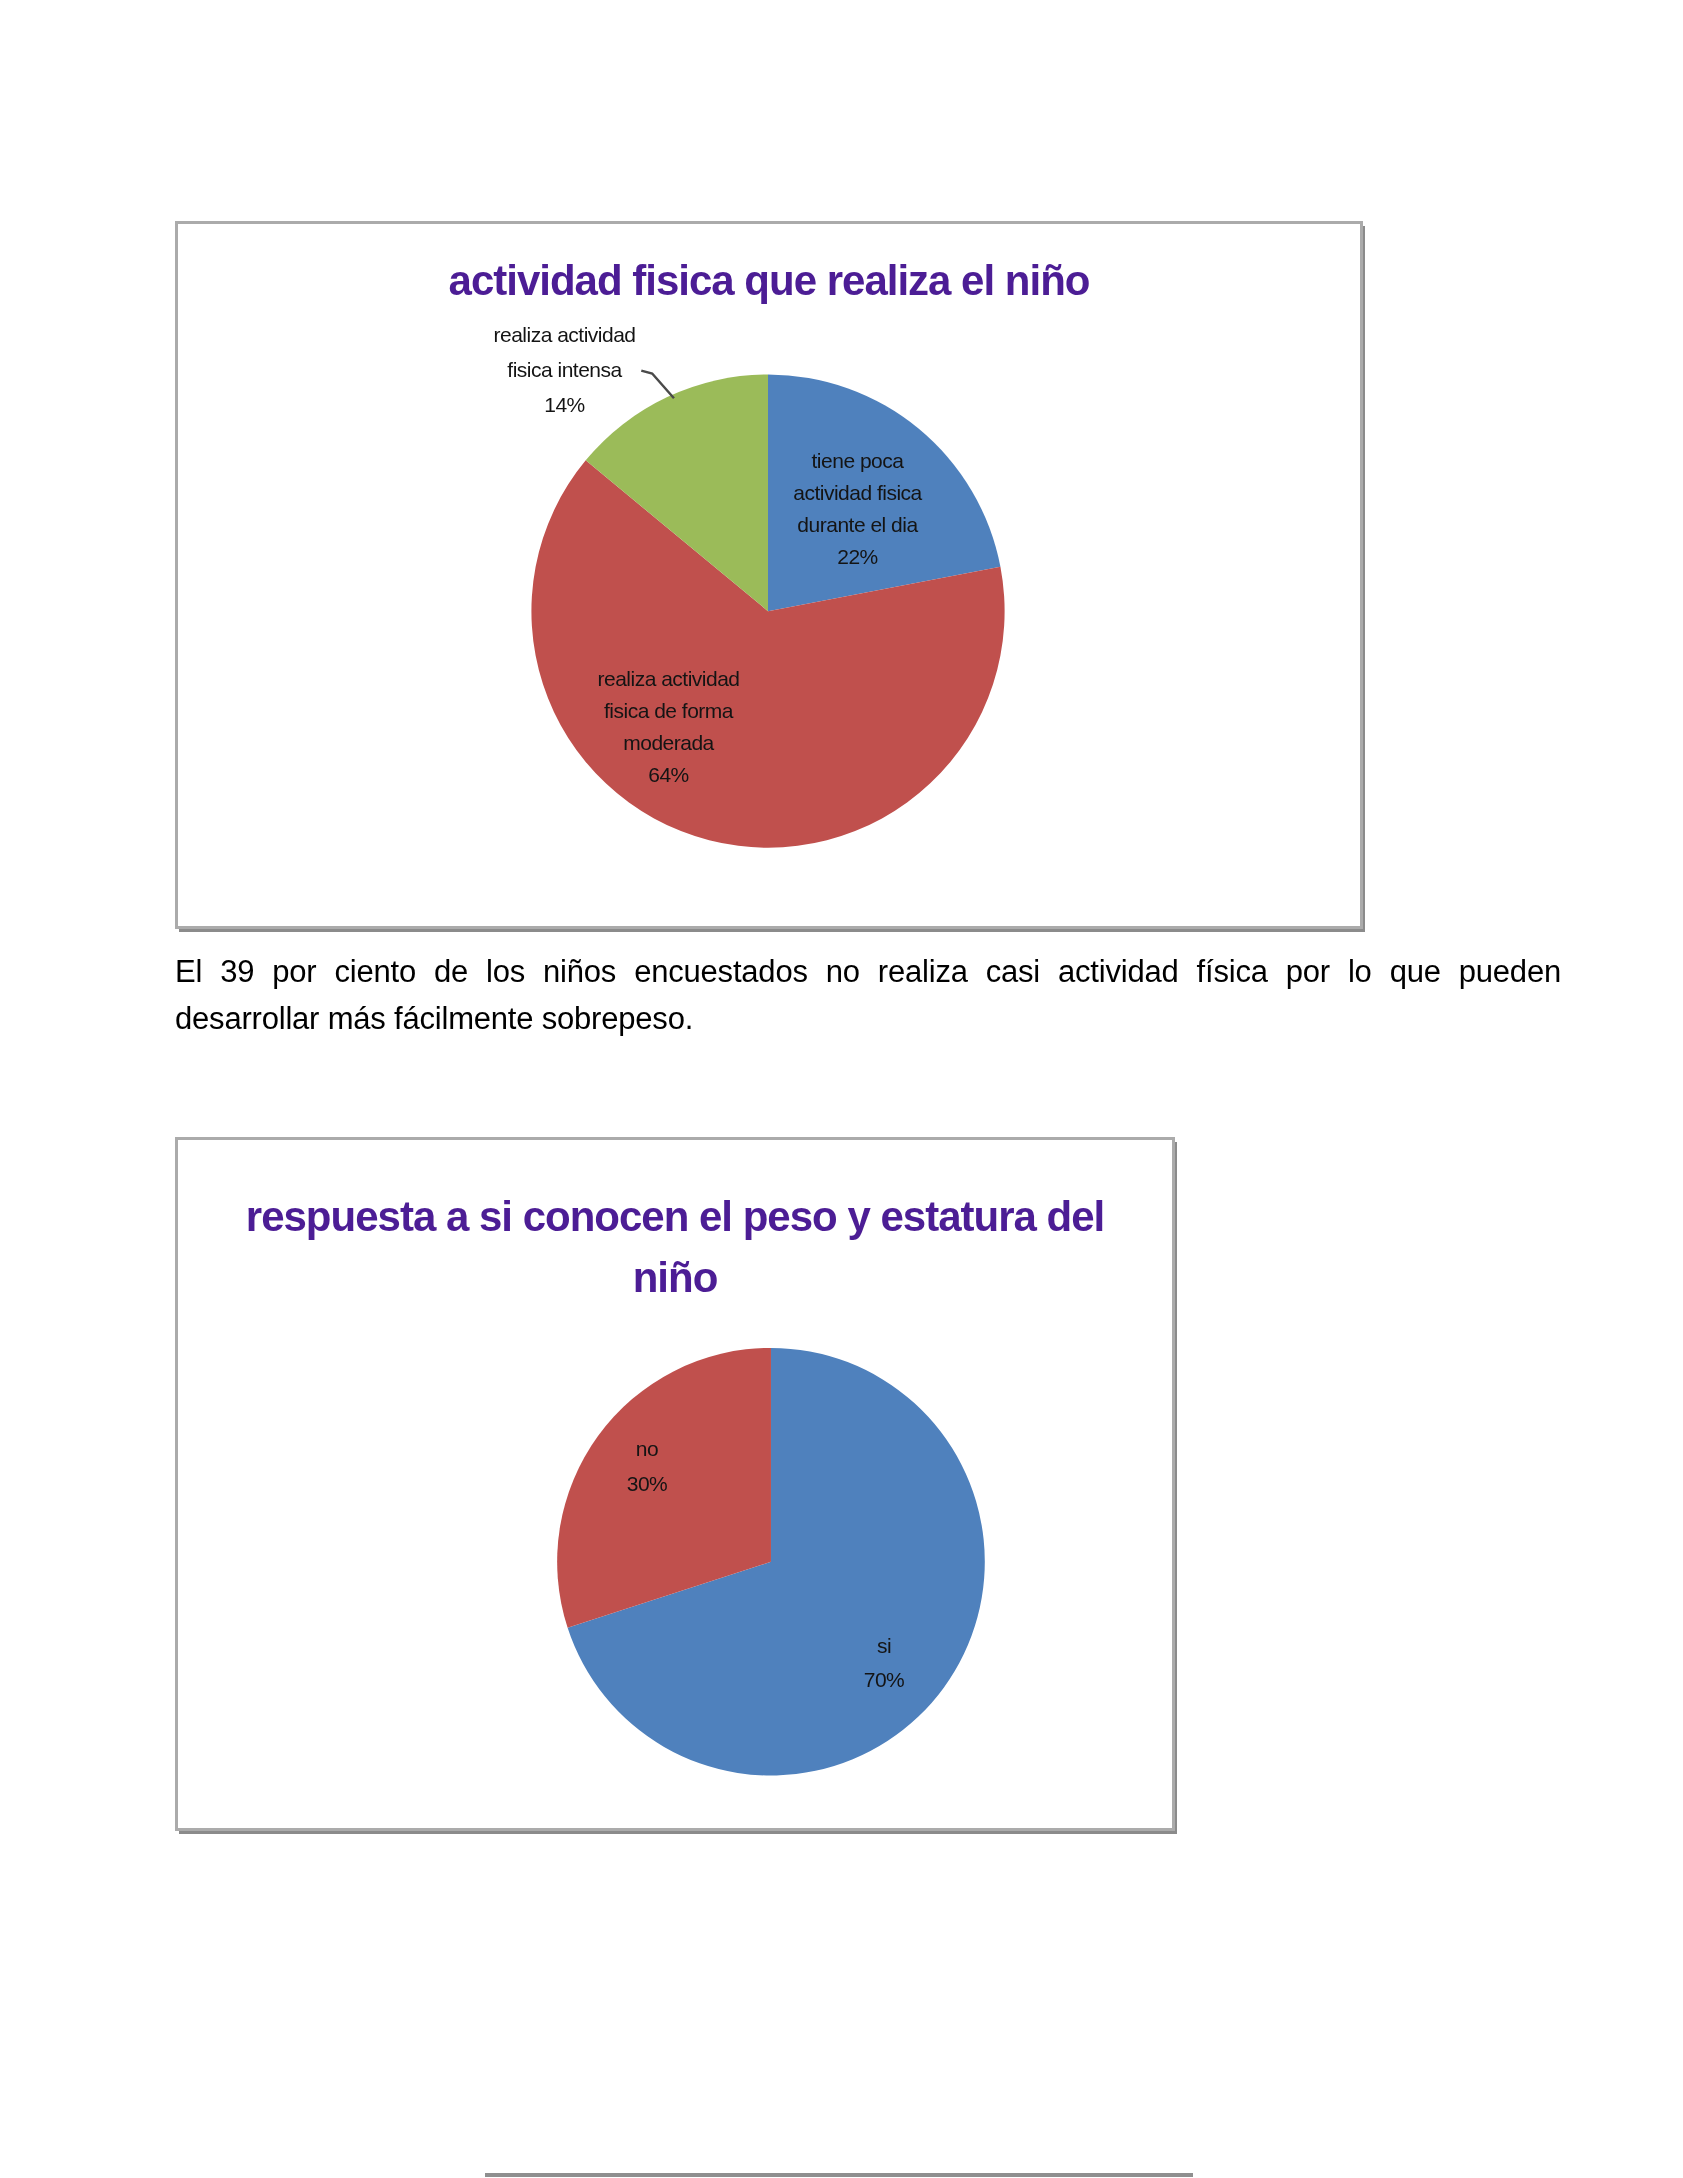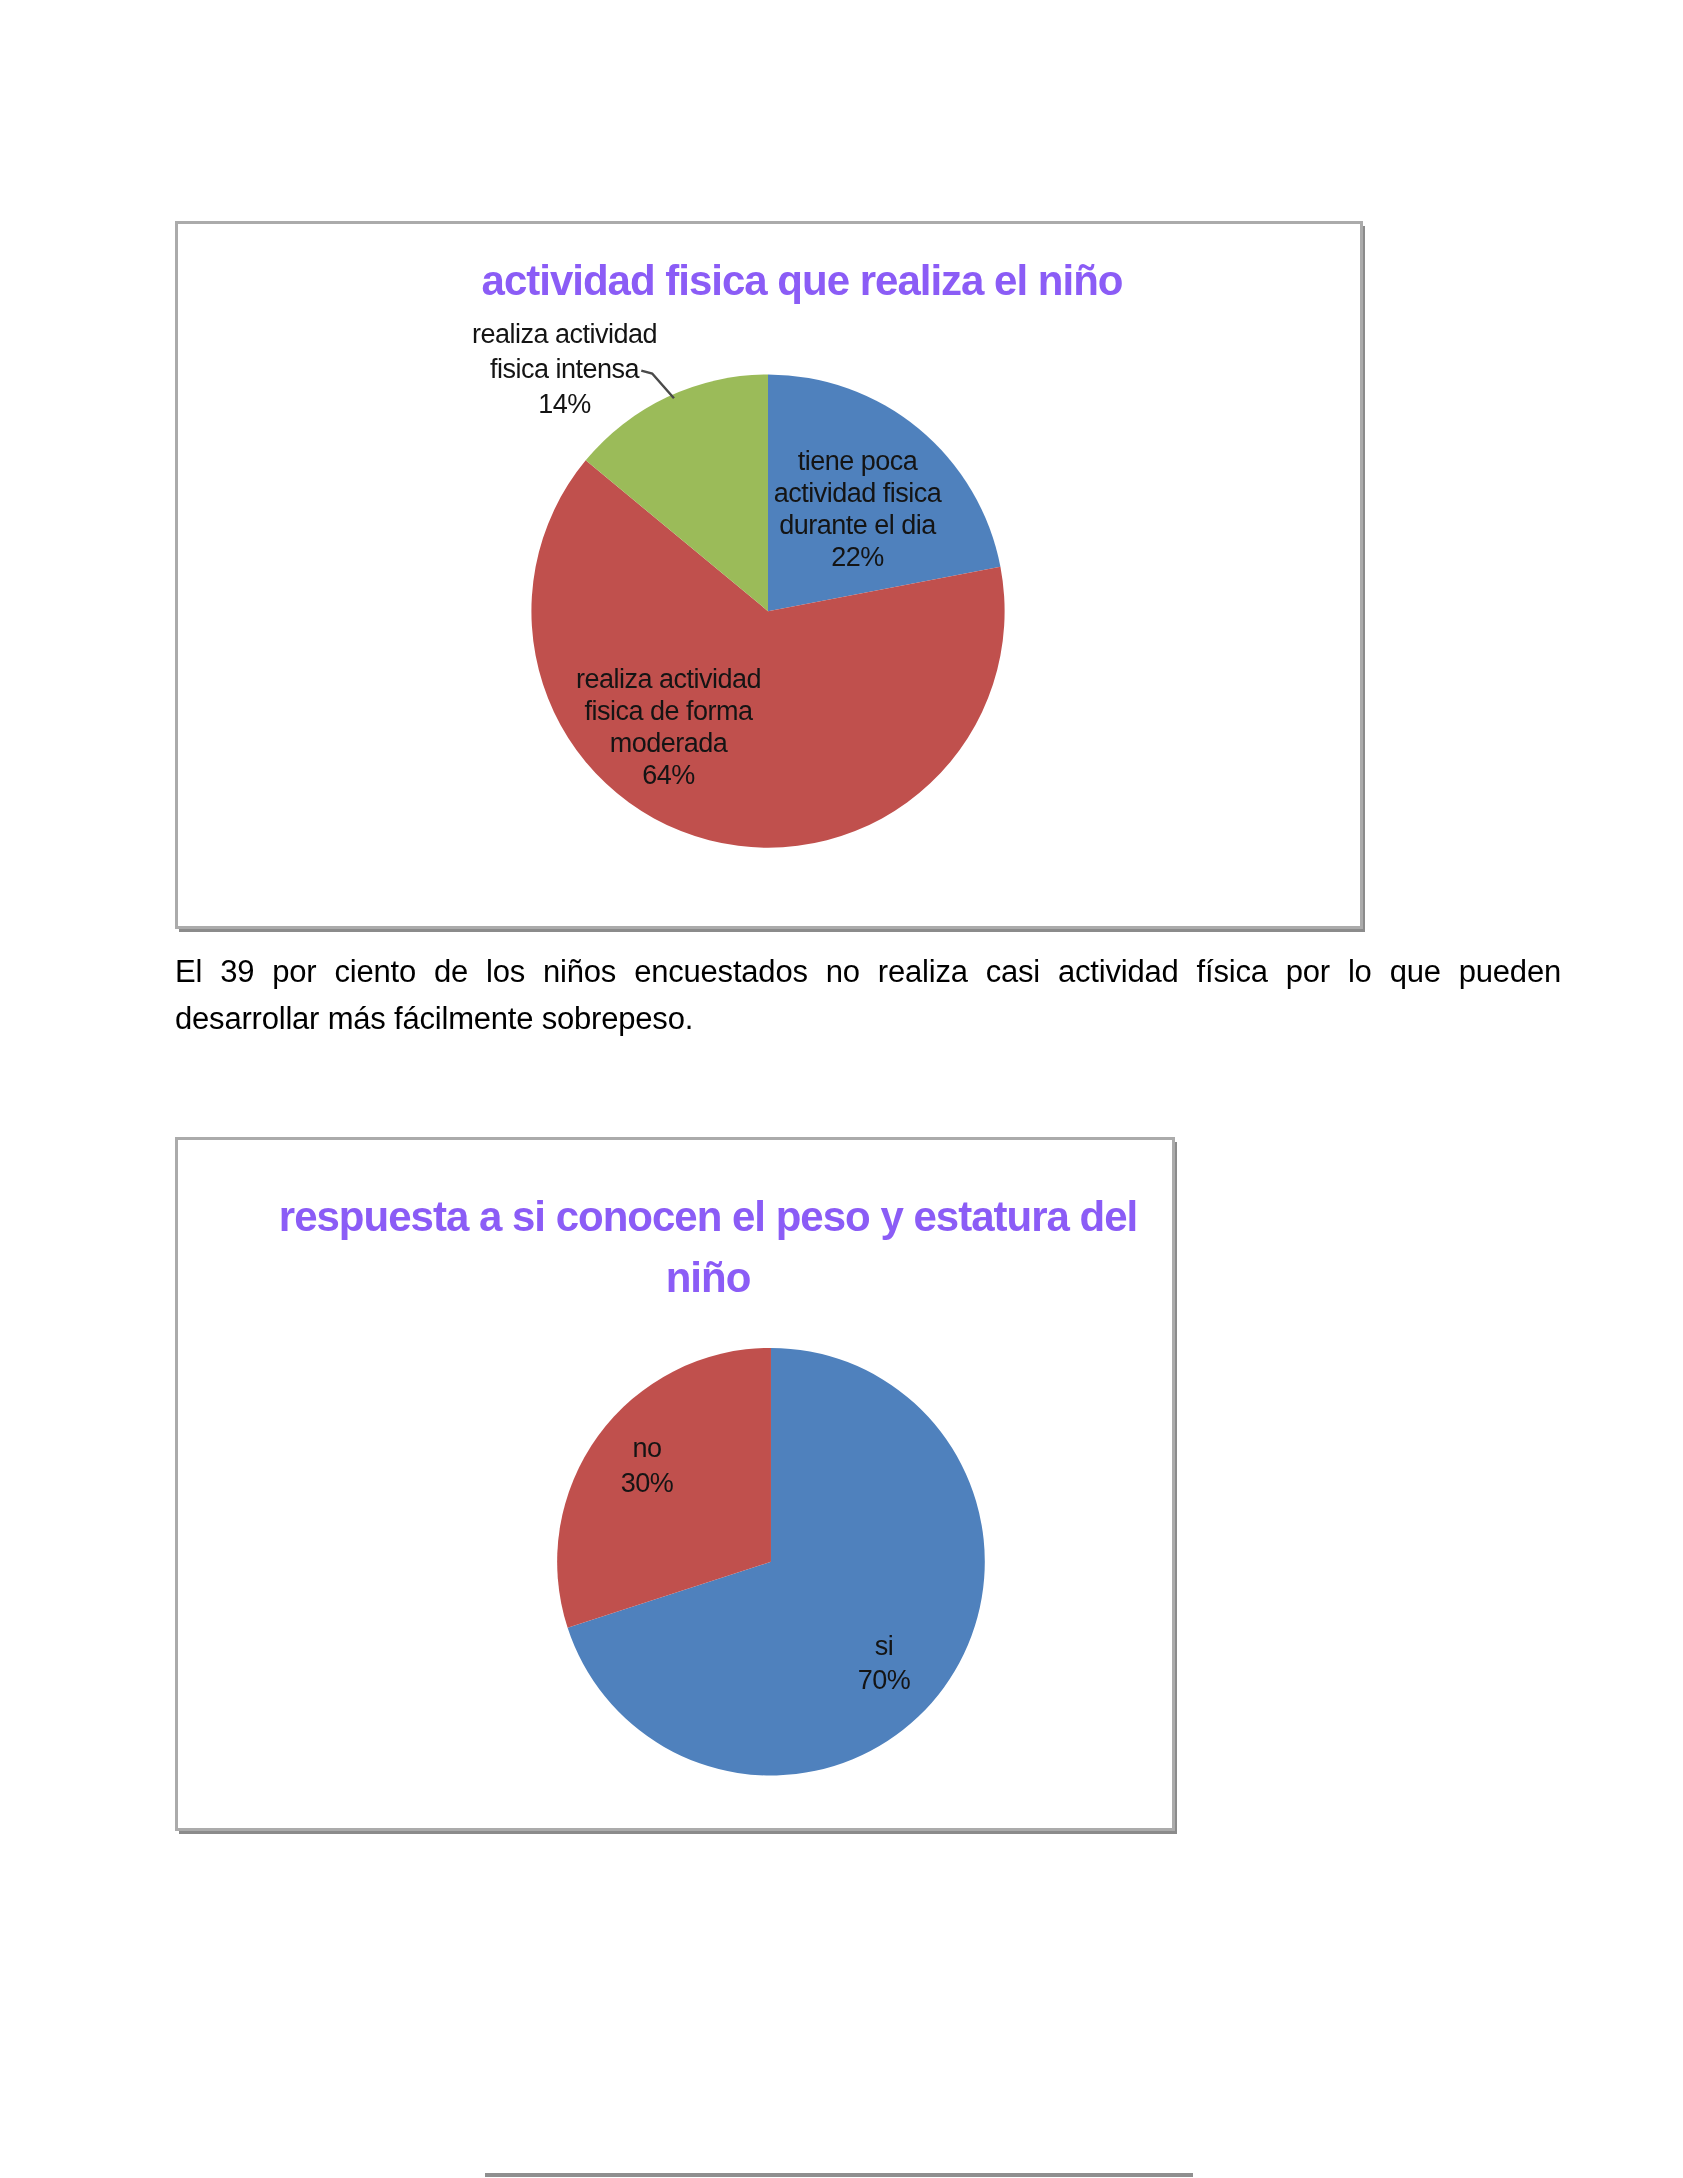--- a/index.html
+++ b/index.html
@@ -10,25 +10,25 @@
   }
   .chart-box {
     position:absolute; box-sizing:border-box; background:#ffffff;
     border:3px solid #ababab;
     box-shadow:3px 4px 0 -1px #8b8b8b;
   }
   .chart-box .inner { position:absolute; left:0; top:0; right:0; bottom:0; }
   .pie-svg { position:absolute; left:0; top:0; }
   .chart-title {
     position:absolute; left:0; width:100%; text-align:center;
-    font-weight:bold; font-size:42px; line-height:61px; color:#8b5cf6;
-    letter-spacing:-1px; white-space:pre-line;padding-left:33px;
+    font-weight:bold; font-size:42px; line-height:61px; color:#4c1d95;
+    letter-spacing:-1px; white-space:pre-line;
   }
   .slice-label {
-    position:absolute; text-align:center; font-size:27px; color:#141414;
+    position:absolute; text-align:center; font-size:21px; color:#141414;
     white-space:pre-line; letter-spacing:-0.5px;
   }
   .para {
     position:absolute; left:175px; width:1386px; font-size:31px;
     letter-spacing:-0.2px; color:#000;
   }
   .para .pline {
     text-align:justify; text-align-last:justify; height:47px; line-height:47px;
     overflow:hidden;
   }

